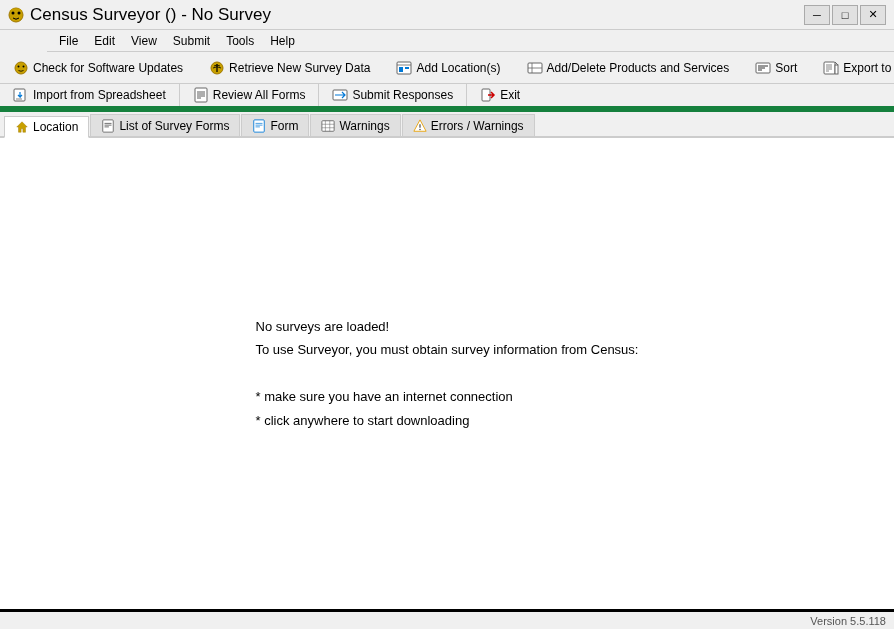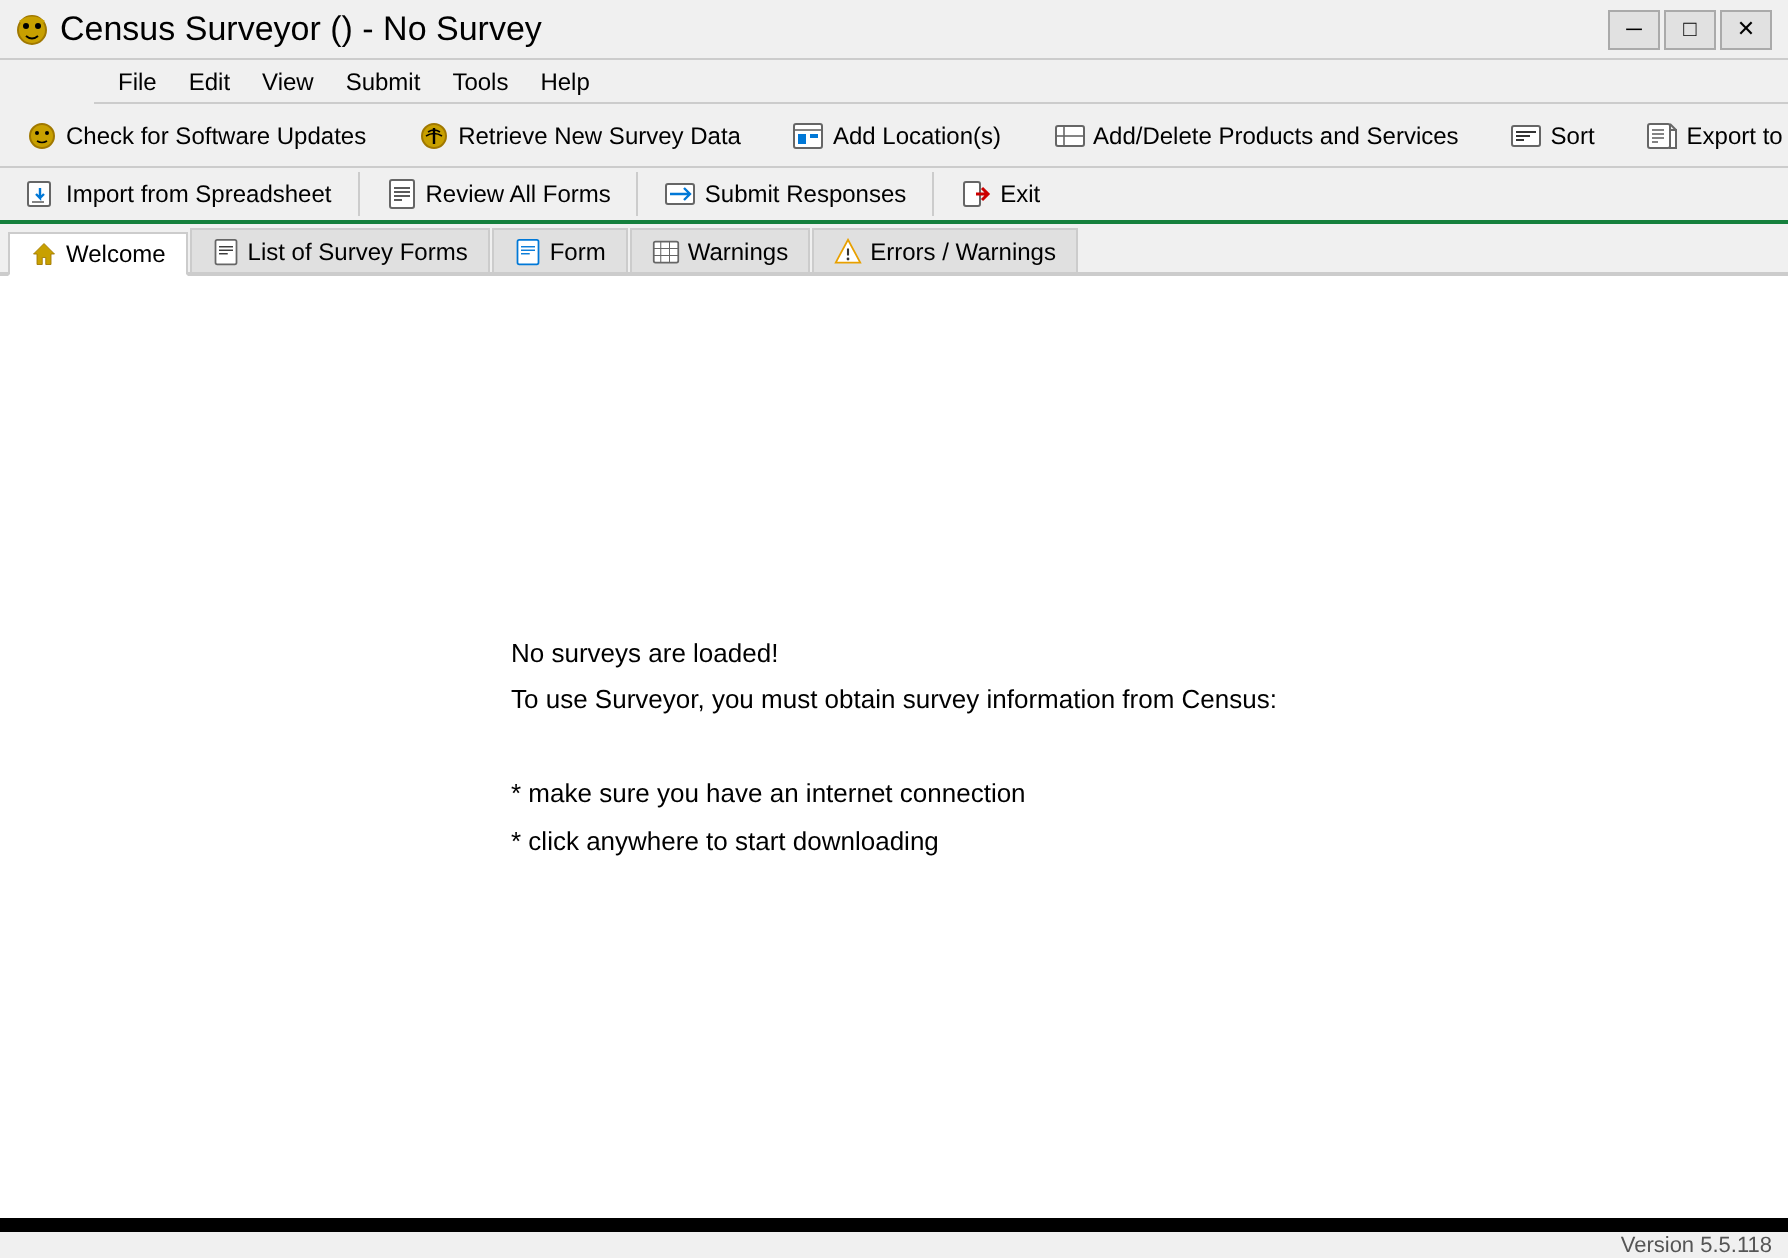--- a/index.html
+++ b/index.html
@@ -83,21 +83,21 @@
       gap: 2px;
     }
 
     
     .toolbar2 {
       background: #f0f0f0;
       display: flex;
       align-items: center;
       height: 28px;
       padding: 2px 4px;
-      border-bottom: 2px solid #15803d;
+      border-bottom: 6px solid #15803d;
       gap: 2px;
     }
 
     .toolbar-btn {
       display: flex;
       align-items: center;
       gap: 4px;
       padding: 2px 8px;
       border: 1px solid transparent;
       background: transparent;
@@ -154,21 +154,21 @@
     }
     .welcome-message {
       font-size: 13px;
       color: #000;
       line-height: 1.8;
     }
 
     
     .status-bar {
       background: #f0f0f0;
-      border-top: 7px solid #000000;
+      border-top: 3px solid #000000;
       height: 20px;
       display: flex;
       align-items: center;
       justify-content: flex-end;
       padding: 0 8px;
       font-size: 11px;
       color: #555;
     }
 
     
@@ -310,21 +310,21 @@
     </svg>
     <span>Exit</span>
   </button>
 </div>
 
 <div class="tab-bar">
   <div class="tab active">
     <svg width="14" height="14" viewBox="0 0 16 16">
       <path d="M8 2 L14 8 L12 8 L12 14 L9 14 L9 10 L7 10 L7 14 L4 14 L4 8 L2 8 Z" fill="#c8a000" stroke="#a07800" stroke-width="0.5"></path>
     </svg>
-    <span>Welcome</span>
+    <span>Location</span>
   </div>
   <div class="tab">
     <svg width="14" height="14" viewBox="0 0 16 16">
       <rect x="2" y="1" width="12" height="14" rx="1" fill="#fff" stroke="#666" stroke-width="1"></rect>
       <line x1="4" y1="5" x2="12" y2="5" stroke="#333" stroke-width="0.8"></line>
       <line x1="4" y1="7" x2="12" y2="7" stroke="#333" stroke-width="0.8"></line>
       <line x1="4" y1="9" x2="9" y2="9" stroke="#333" stroke-width="0.8"></line>
     </svg>
     <span>List of Survey Forms</span>
   </div>

